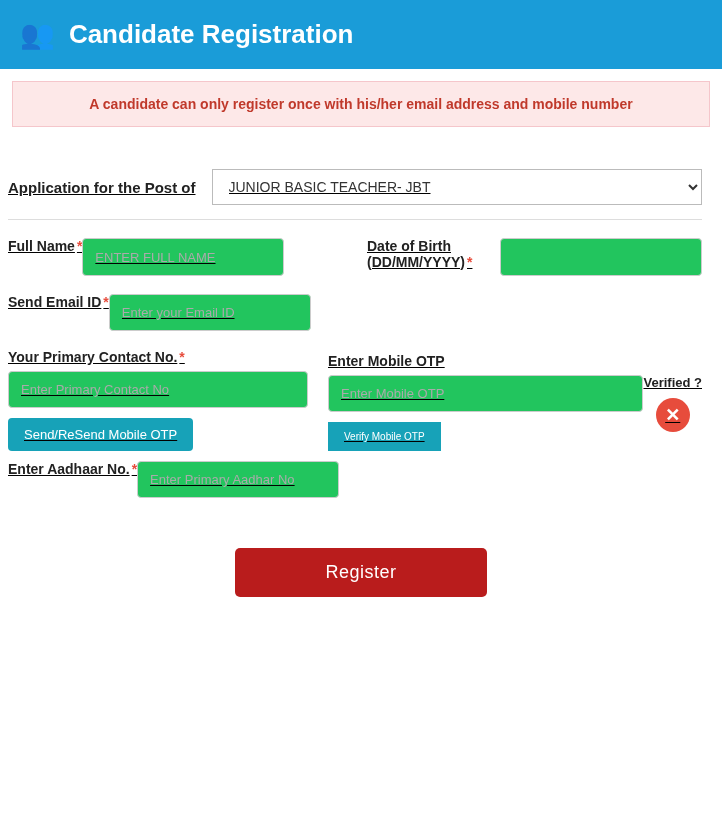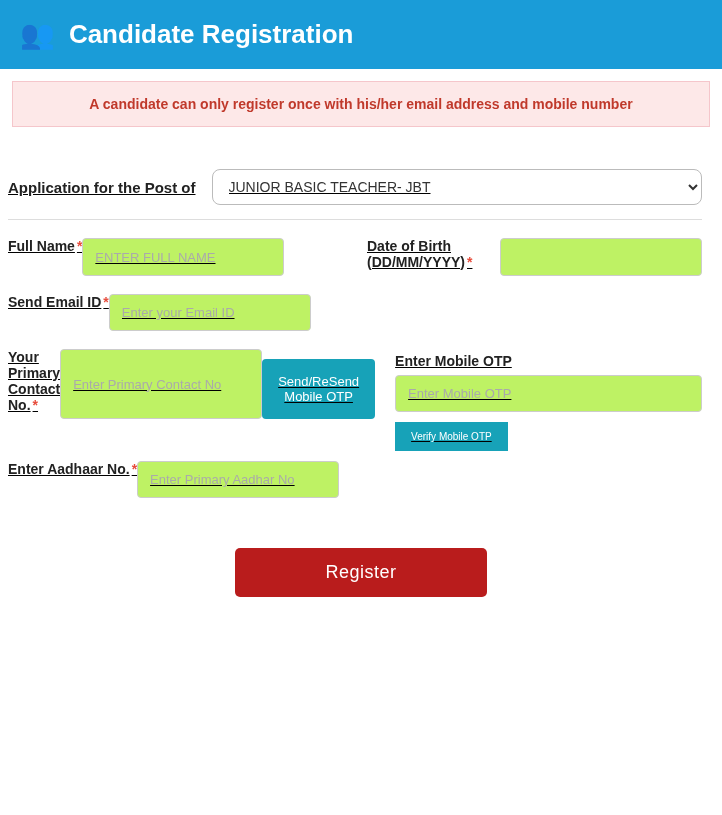--- a/index.html
+++ b/index.html
@@ -59,21 +59,21 @@
       font-size: 15px;
       font-weight: bold;
       color: #222;
       flex: 0 0 auto;
       margin-right: 16px;
     }
     .post-select {
       flex: 1;
       padding: 8px 12px;
       border: 1px solid #bbb;
-      border-radius: 8px;
+      border-radius: 0;
       font-size: 14px;
       color: #333;
       background: #fff;
       appearance: auto;
     }
     .form-row {
       display: flex;
       gap: 24px;
       margin-bottom: 18px;
     }
@@ -94,36 +94,37 @@
     .required {
       color: #e74c3c;
       margin-left: 2px;
     }
     .form-input {
       padding: 10px 12px;
       border: 1px solid #ccc;
       border-radius: 4px;
       font-size: 13px;
       color: #555;
-      background: #bef264;
+      background: #22c55e;
       outline: none;
     }
     .form-input::placeholder {
       color: #aaa;
       font-size: 13px;
     }
     .contact-row {
       display: flex;
       gap: 20px;
       align-items: flex-start;
       margin-bottom: 8px;
     }
     .contact-left {
       flex: 0 0 300px;
       display: flex;
+      flex-direction: column;
     }
     .contact-right {
       flex: 1;
       display: flex;
       flex-direction: column;
     }
     .otp-verified-row {
       display: flex;
       align-items: center;
       margin-top: 4px;
@@ -256,20 +257,24 @@
         <button class="btn-send-otp">Send/ReSend Mobile OTP</button>
       </div>
 
       <div class="contact-right">
         <div class="otp-verified-row">
           <div class="otp-input-group">
             <label class="form-label">Enter Mobile OTP</label>
             <input class="form-input" type="text" placeholder="Enter Mobile OTP" style="">
             <button class="btn-verify-otp">Verify Mobile OTP</button>
           </div>
+          <div class="verified-group">
+            <span class="verified-label">Verified ?</span>
+            <div class="verified-icon">✕</div>
+          </div>
         </div>
       </div>
     </div>
 
     <div class="aadhaar-section">
       <div class="form-group half">
         <label class="form-label">
           <span>Enter Aadhaar No.</span><span class="required">*</span>
         </label>
         <input class="form-input" type="text" placeholder="Enter Primary Aadhar No" style="">

